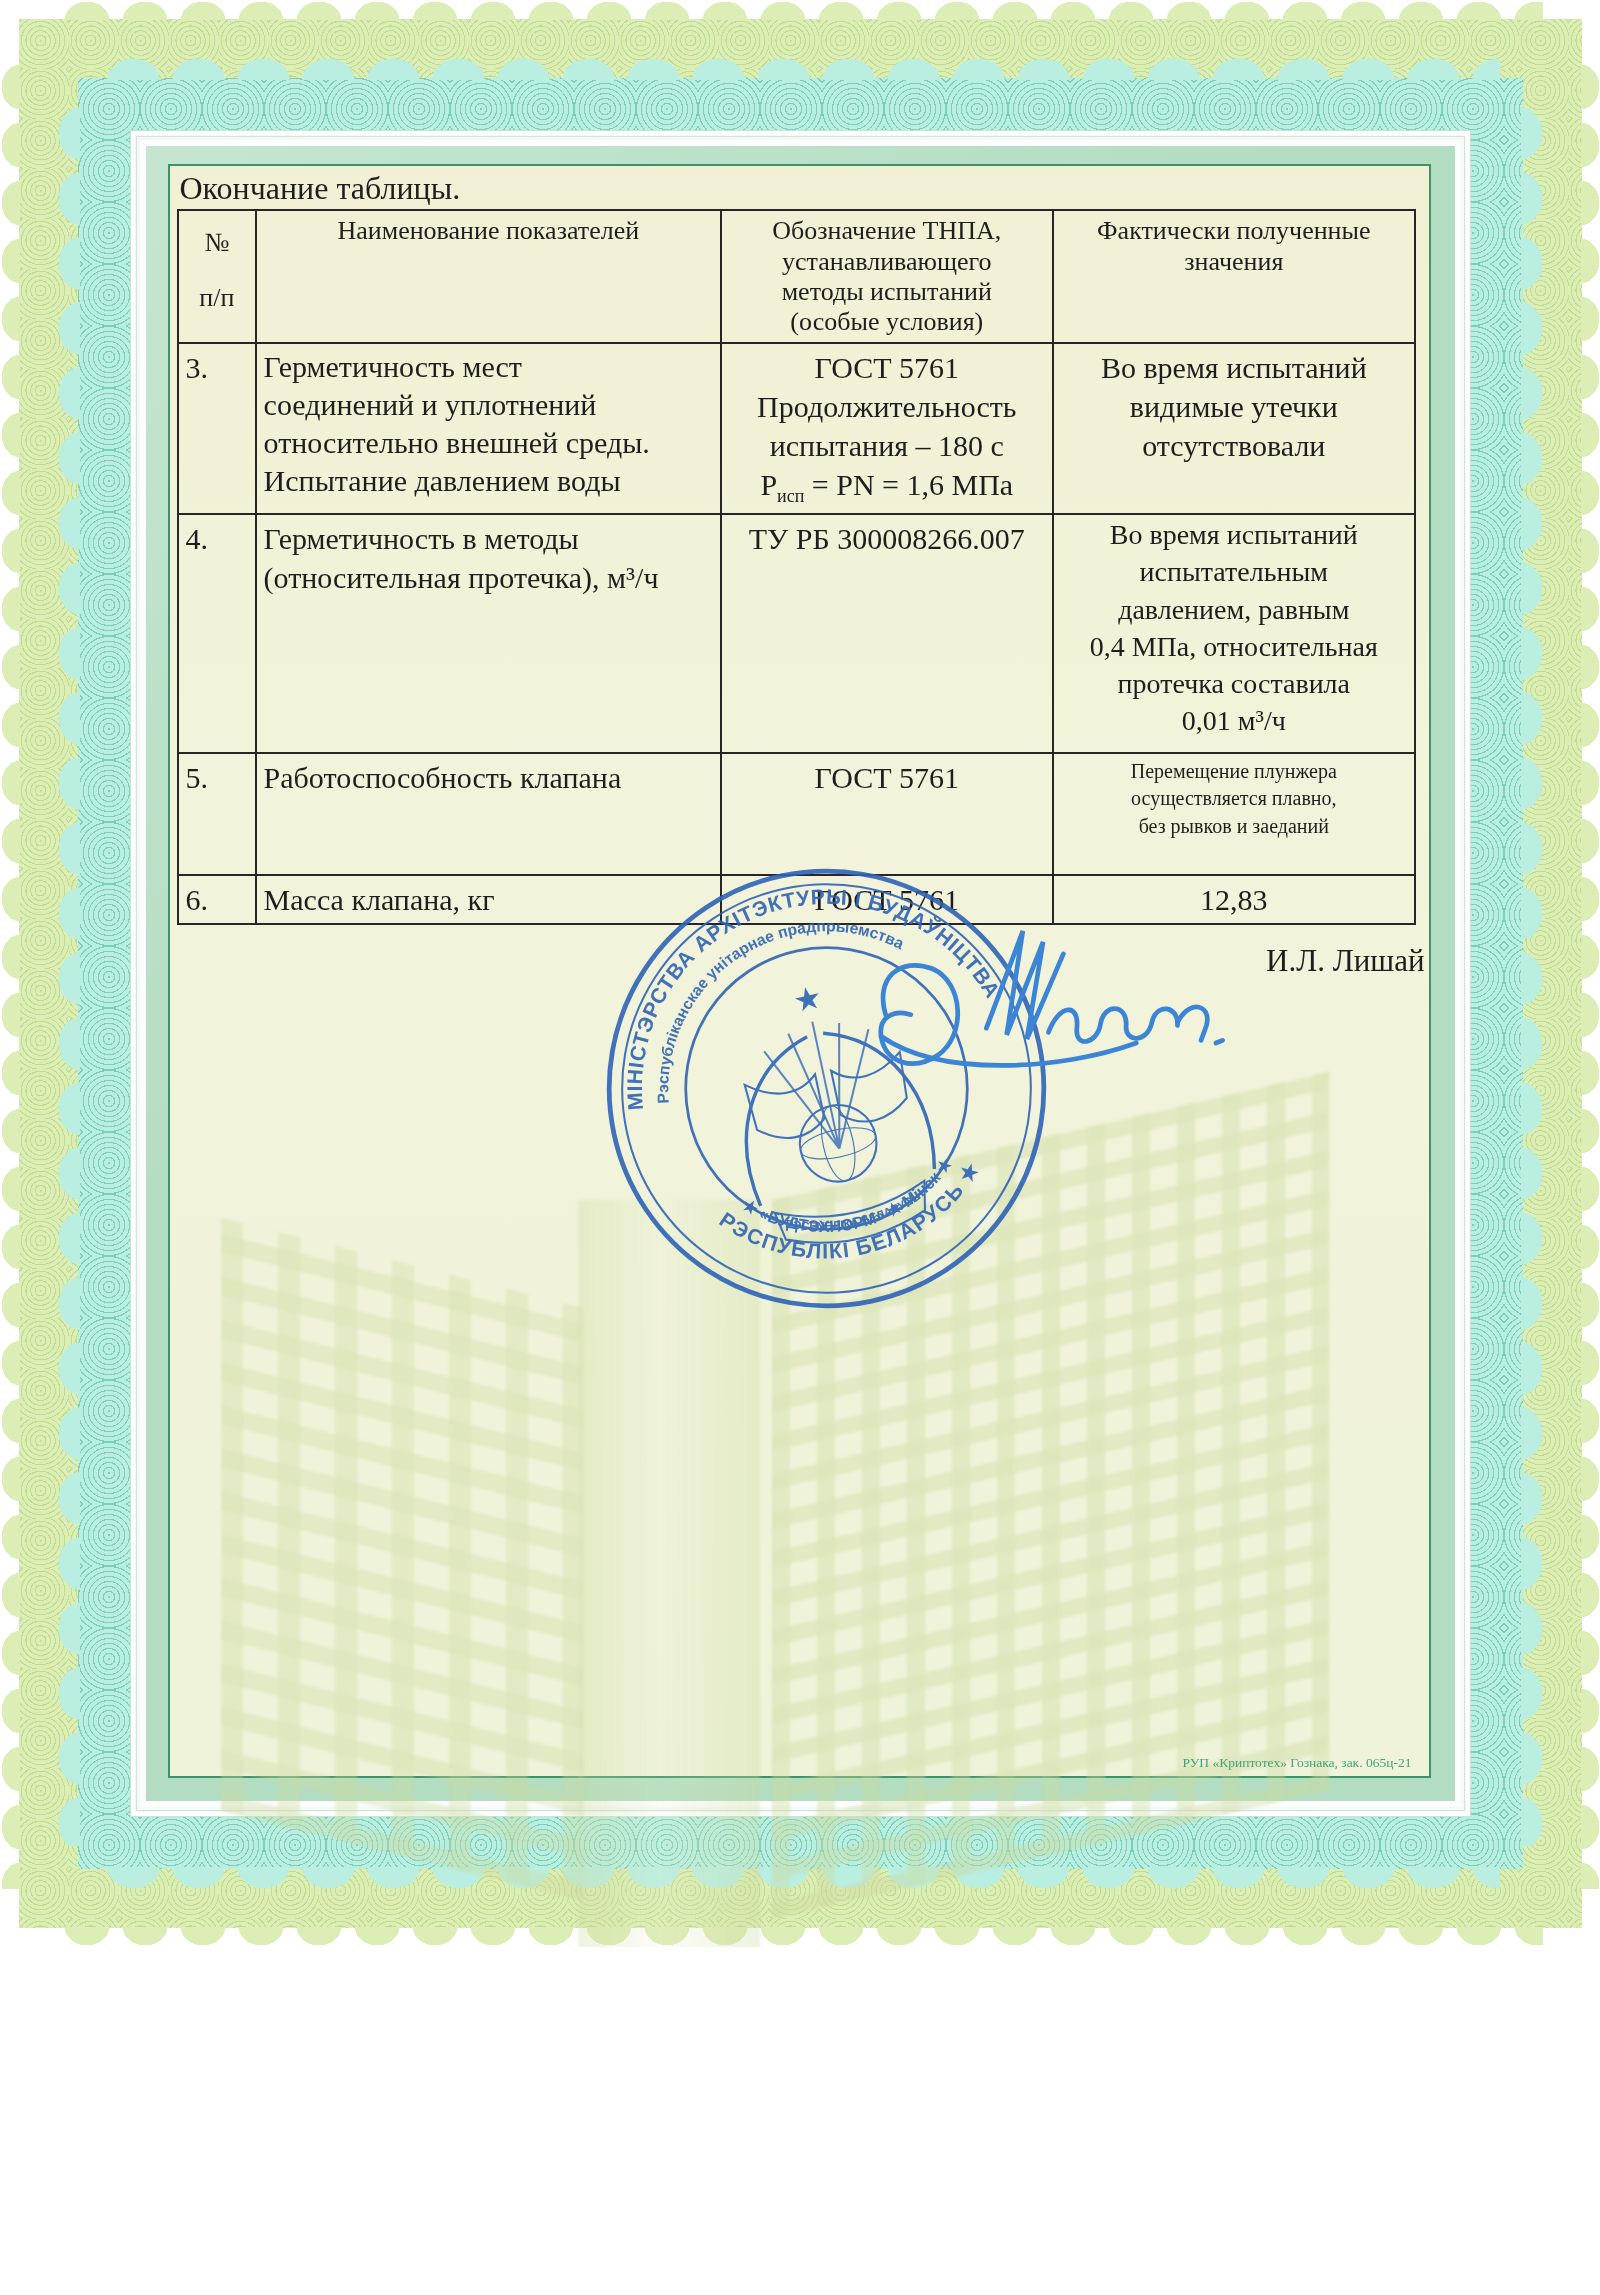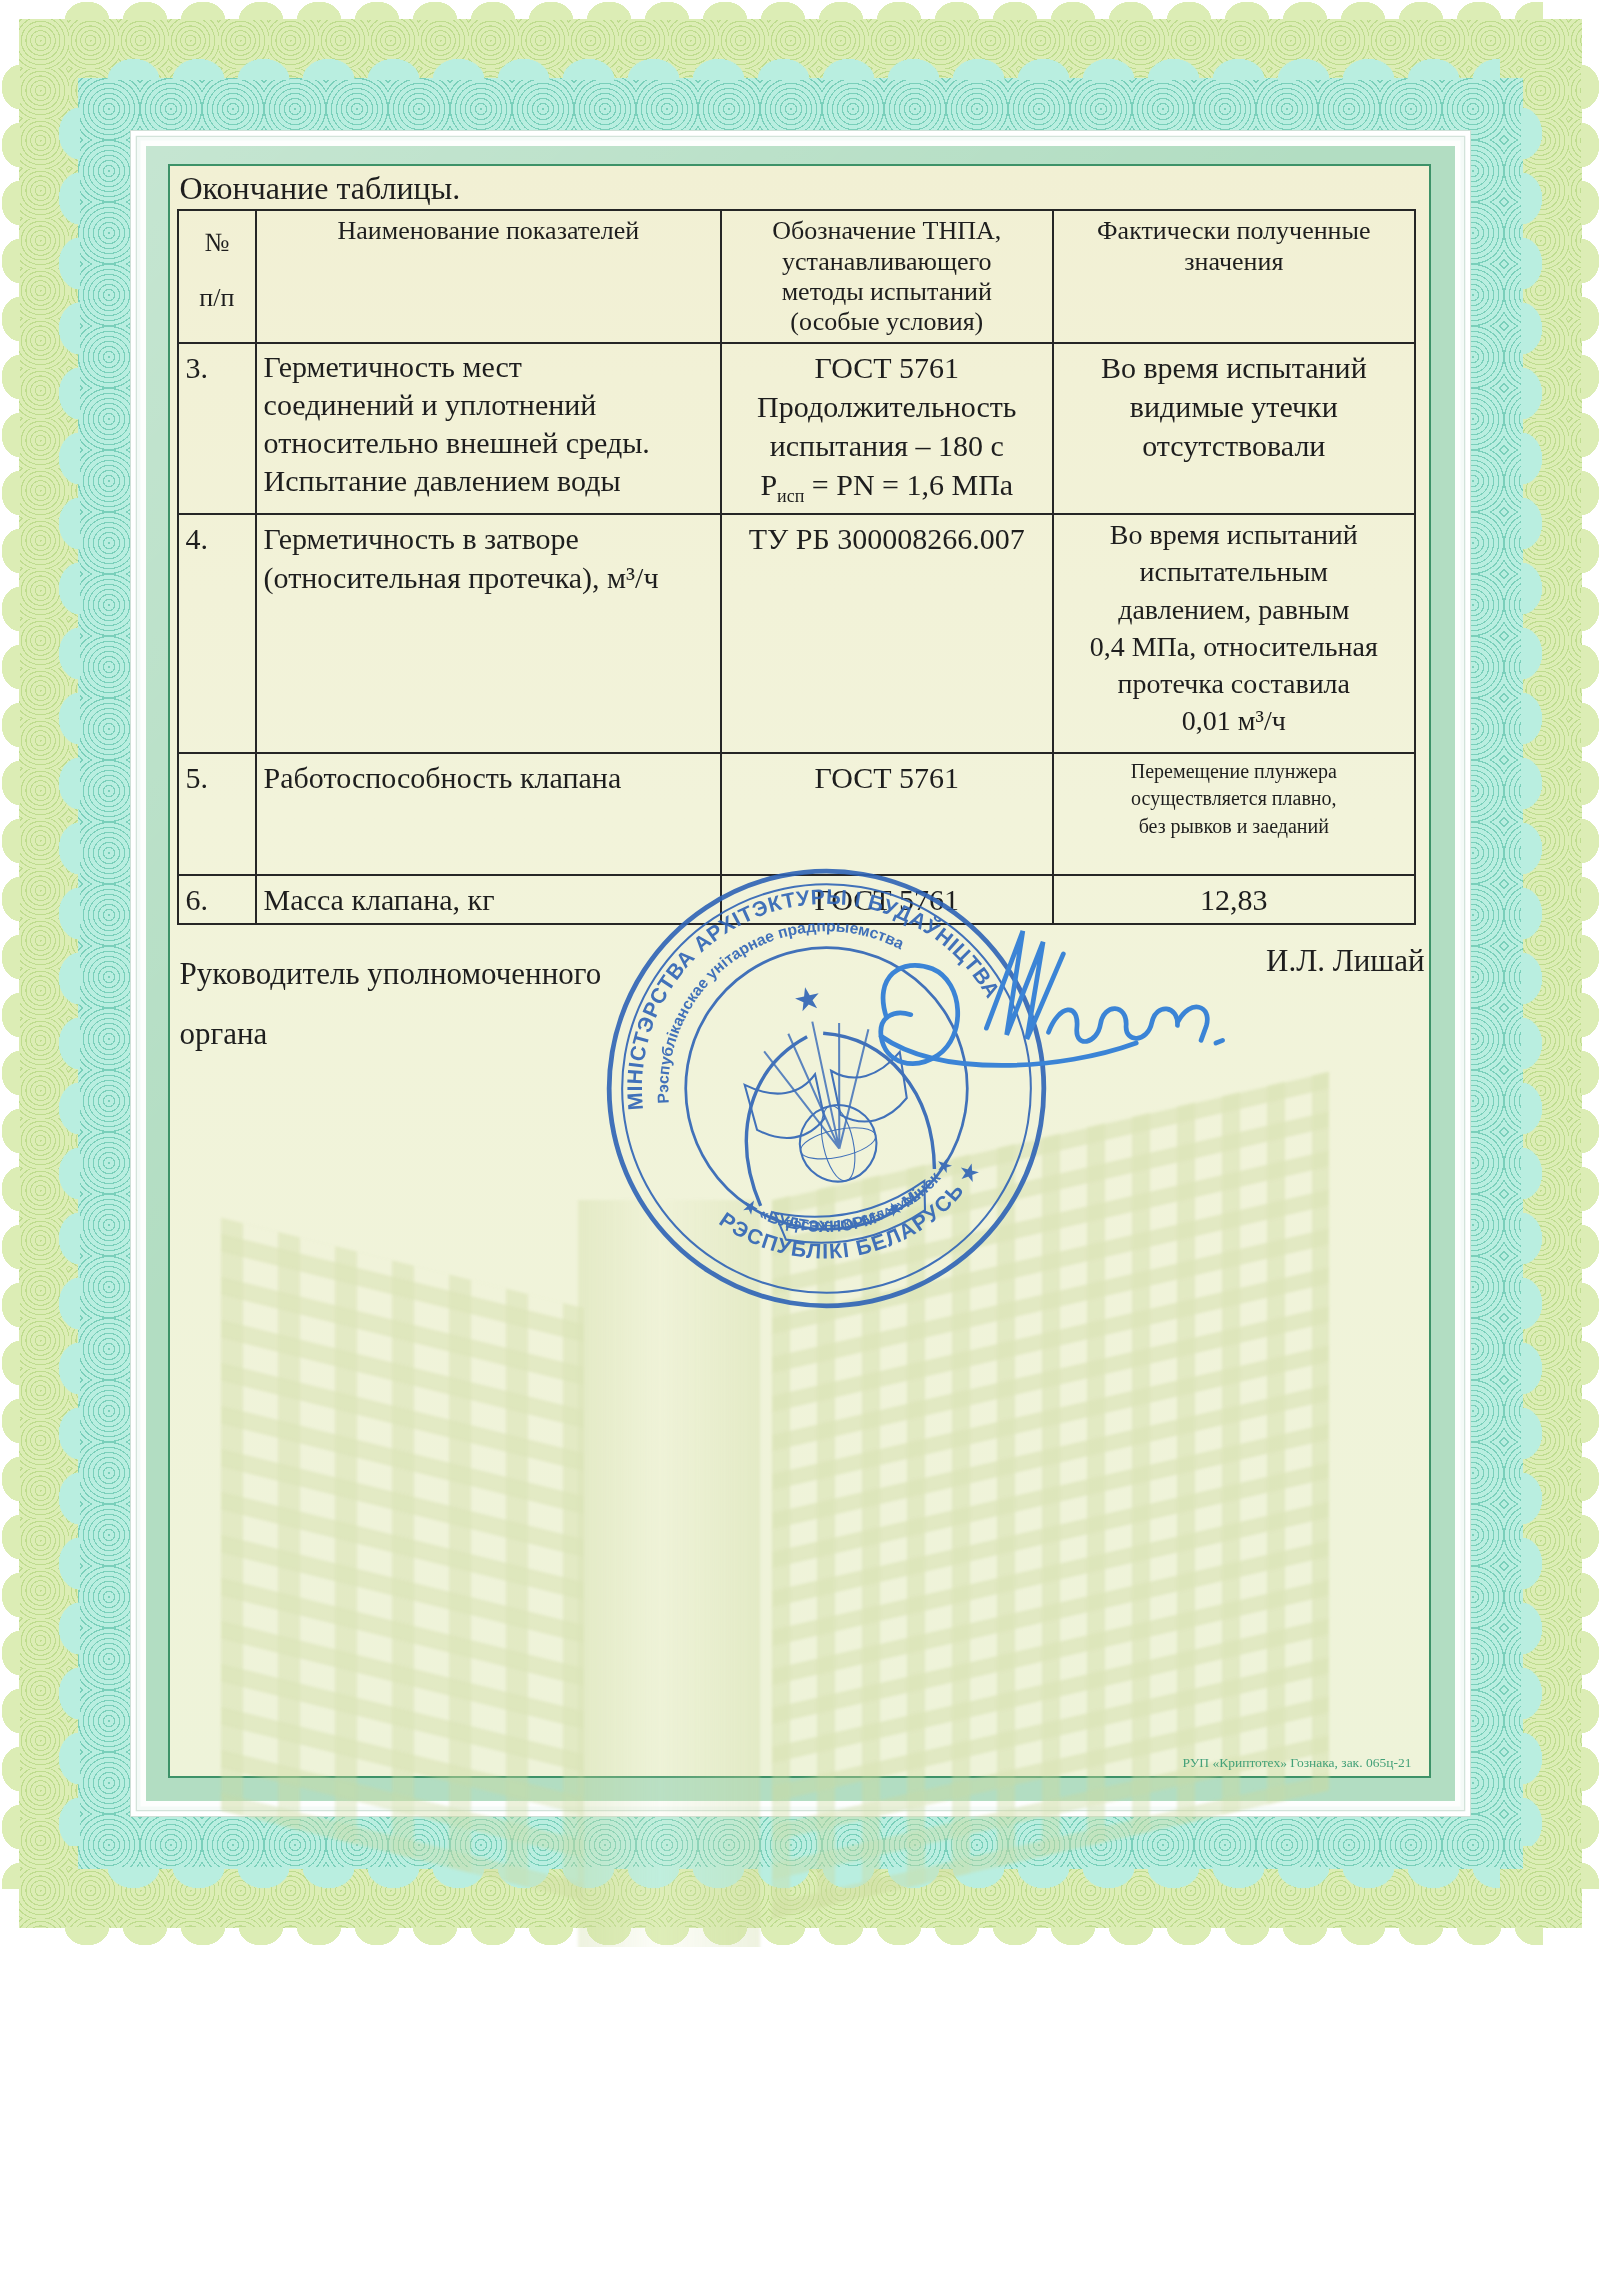--- a/index.html
+++ b/index.html
@@ -172,21 +172,21 @@
         </td>
         <td class="center mid">
               <div class="pre">Во время испытаний
 видимые утечки
 отсутствовали</div>
             </td>
       </tr>
       <tr class="r4">
         <td class="num">4.</td>
         <td class="name">
-              <div class="pre">Герметичность в затворе
+              <div class="pre">Герметичность в методы
 (относительная протечка), м³/ч</div>
             </td>
         <td class="center mid">ТУ РБ 300008266.007</td>
         <td class="center mid value-cell">
               <div class="pre">Во время испытаний
 испытательным
 давлением, равным
 0,4 МПа, относительная
 протечка составила
 0,01 м³/ч</div>
@@ -204,22 +204,20 @@
       </tr>
       <tr class="r6">
         <td class="num">6.</td>
         <td class="name">Масса клапана, кг</td>
         <td class="center">ГОСТ 5761</td>
         <td class="center">12,83</td>
       </tr>
     </tbody>
       </table>
 
-    <div id="sig-role">Руководитель уполномоченного
-органа</div>
     <div id="sig-name">И.Л. Лишай</div>
 
     <svg id="stamp" viewBox="0 0 660 660">
       <g transform="rotate(-12 330 330)" fill="none" stroke="#2e63b6">
         <circle cx="330" cy="330" r="318" stroke-width="7"></circle>
         <circle cx="330" cy="330" r="299" stroke-width="3"></circle>
         <circle cx="330" cy="330" r="206" stroke-width="4"></circle>
         <defs>
           <path id="arcOT" d="M 60 330 A 270 270 0 1 1 600 330"></path>
           <path id="arcOB" d="M 72 362 A 262 262 0 0 0 588 362"></path>

